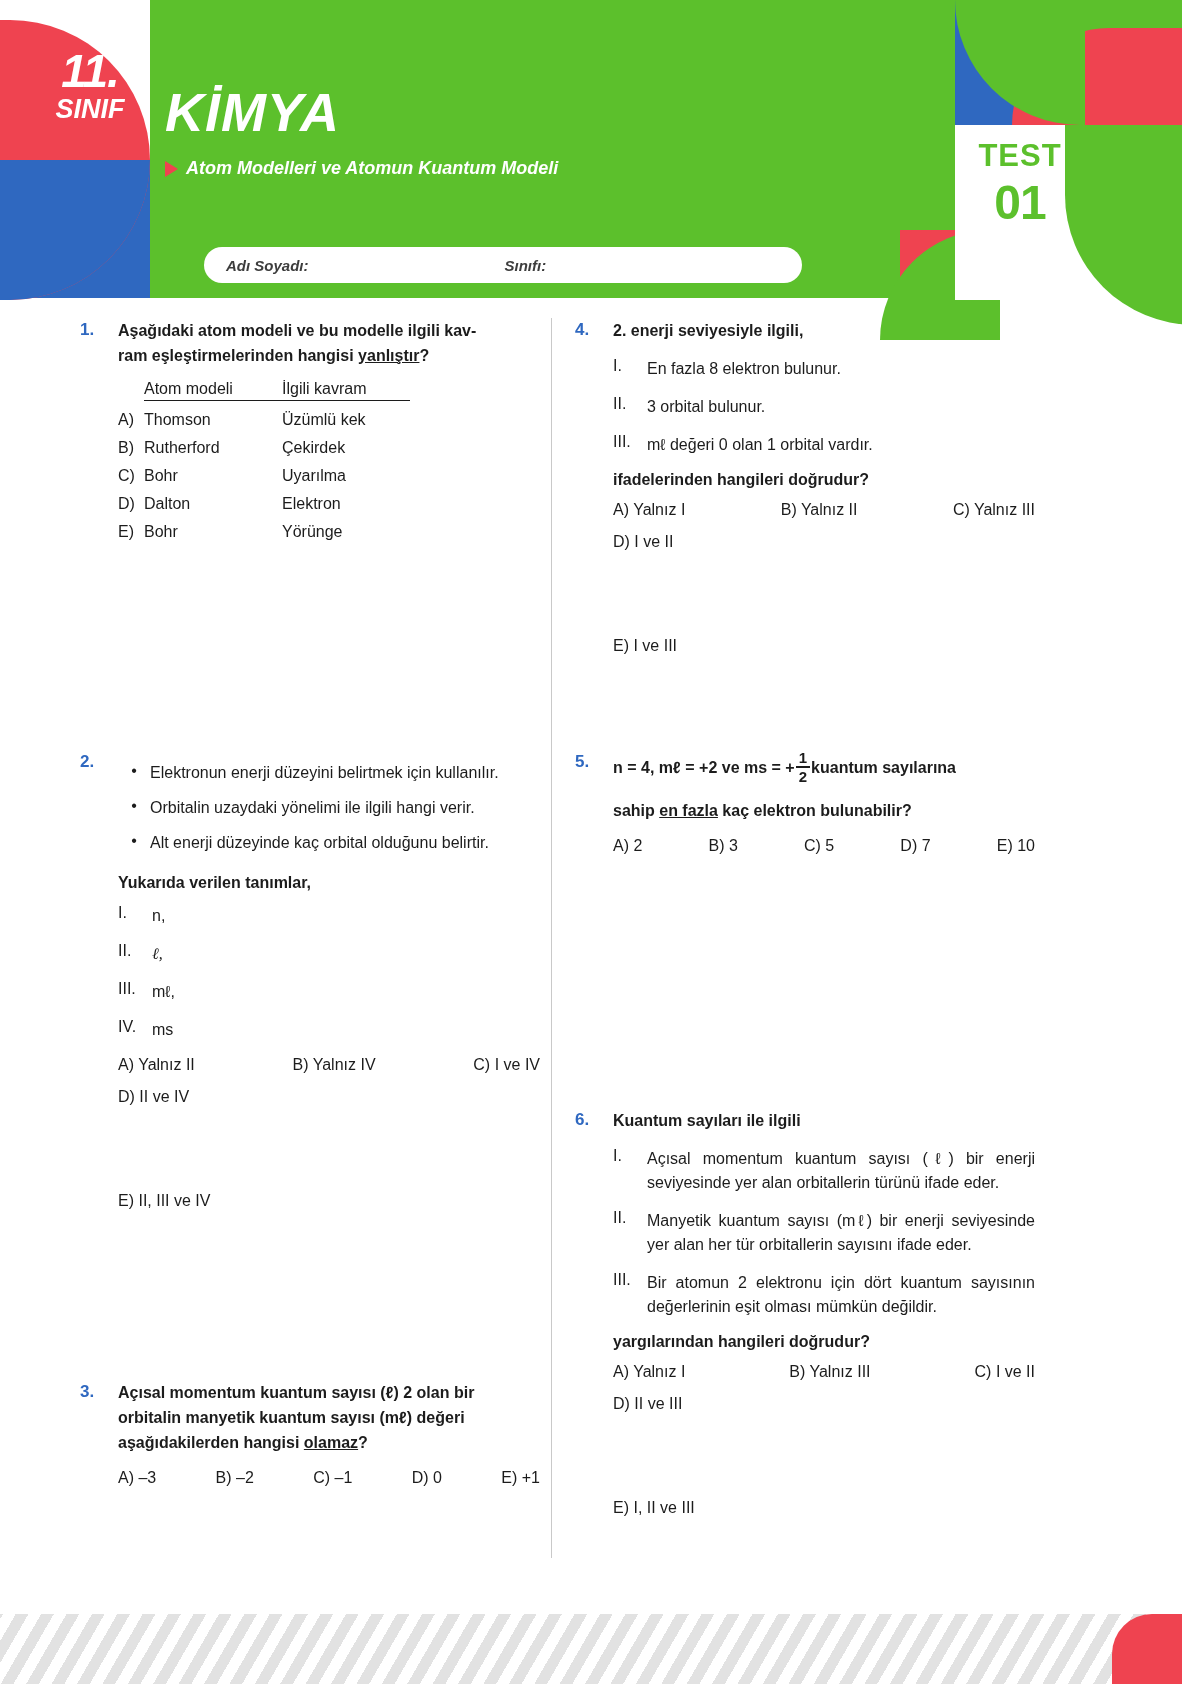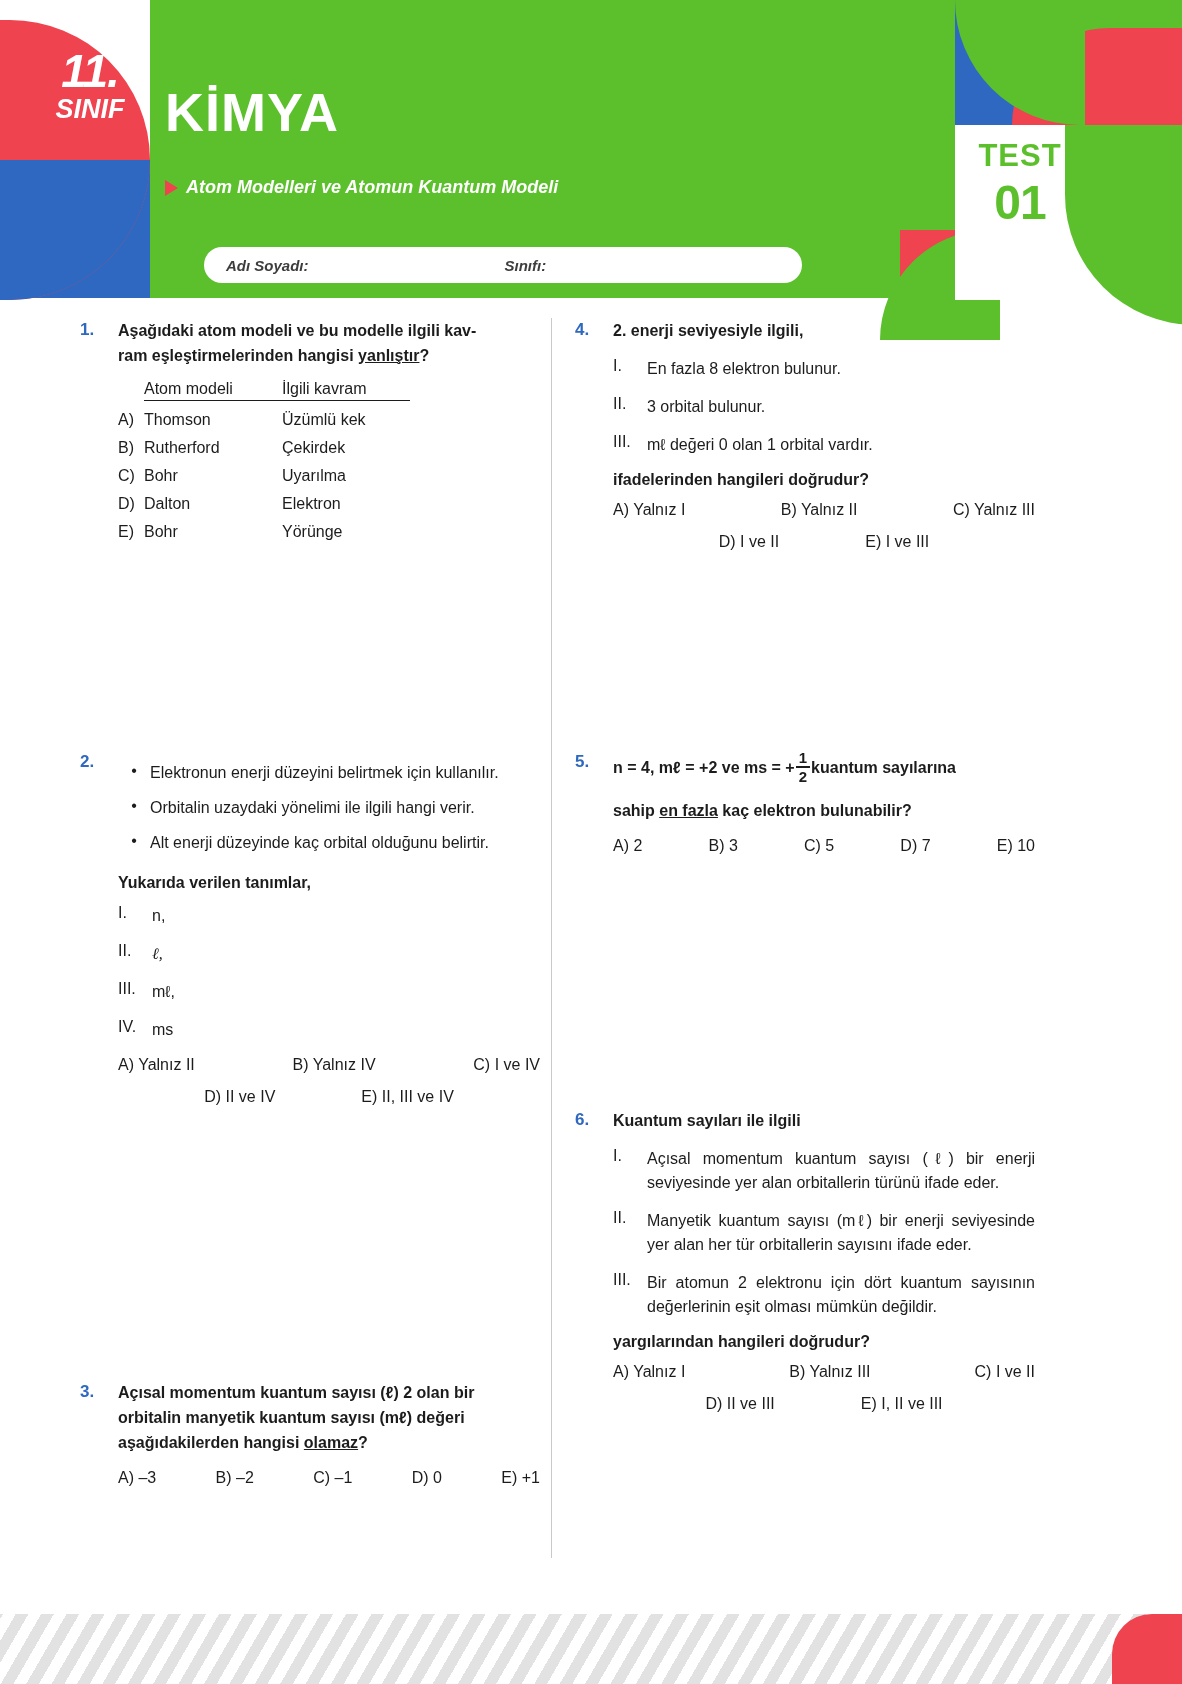--- a/index.html
+++ b/index.html
@@ -32,25 +32,25 @@
   }
   .grade-num {
     font-size:46px; font-weight:800; font-style:italic; line-height:46px;
     letter-spacing:-1px;
   }
   .grade-word {
     font-size:27px; font-weight:800; font-style:italic; line-height:30px; letter-spacing:0px;
   }
   .subject-title {
     position:absolute; left:165px; top:84px; z-index:6;
-    color:#ffffff; font-size:54px; font-weight:800; letter-spacing:1px;
+    color:#ffffff; font-size:54px; font-weight:800; font-style:italic; letter-spacing:1px;
     line-height:56px;
   }
   .subject-sub {
-    position:absolute; left:165px; top:158px; z-index:6; display:flex; align-items:center; gap:8px;margin-top:19px;
+    position:absolute; left:165px; top:158px; z-index:6; display:flex; align-items:center; gap:8px;
   }
   .sub-bullet {
     width:0; height:0;
     border-top:8px solid transparent; border-bottom:8px solid transparent;
     border-left:13px solid #ef4350;
   }
   .sub-text {
     color:#ffffff; font-size:18px; font-weight:700; font-style:italic;
   }
 
@@ -149,21 +149,21 @@
 
   .roman-list { margin-top:2px; }
   .roman-row { display:flex; margin-bottom:14px; }
   .roman-lbl { width:34px; flex:0 0 34px; font-size:16px; color:#1c1c1c; }
   .roman-txt { font-size:16px; color:#1c1c1c; line-height:24px; text-align:justify; flex:1; }
   .roman-row-just .roman-txt { text-align:justify; }
 
   .opts { margin-top:14px; }
   .opts-row { display:flex; font-size:16px; color:#1c1c1c; }
   .opts-row.r1 { justify-content:space-between; }
-  .opts-row.r2 { justify-content:center; gap:86px; margin-top:14px; }
+  .opts-row.r2 { justify-content:center; gap:86px; margin-top:14px;flex-direction:column; }
   .opts-row.five { justify-content:space-between; margin-top:0; }
   .opt { white-space:nowrap; }
   .ell { font-family:"Liberation Serif", serif; font-style:italic; }
 
   .frac {
     display:inline-flex; flex-direction:column; align-items:center;
     vertical-align:middle; line-height:1; margin:0 1px;
   }
   .frac .num { font-size:15px; font-weight:bold; padding:0 3px; }
   .frac .bar { width:100%; height:2px; background:#1c1c1c; margin:1px 0; }

